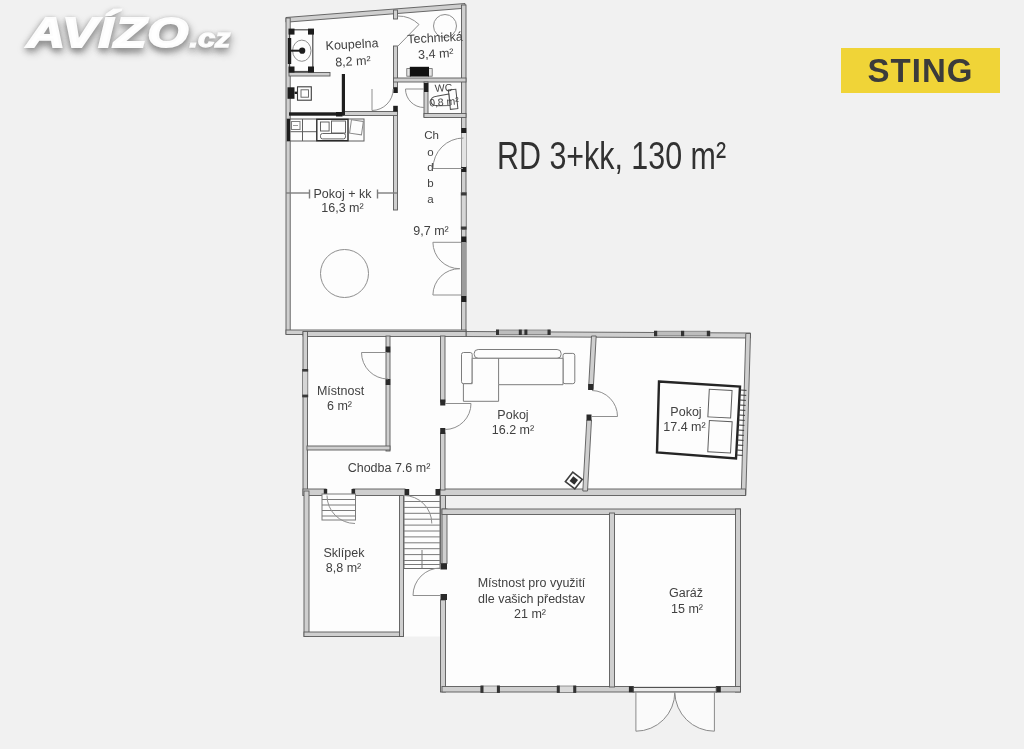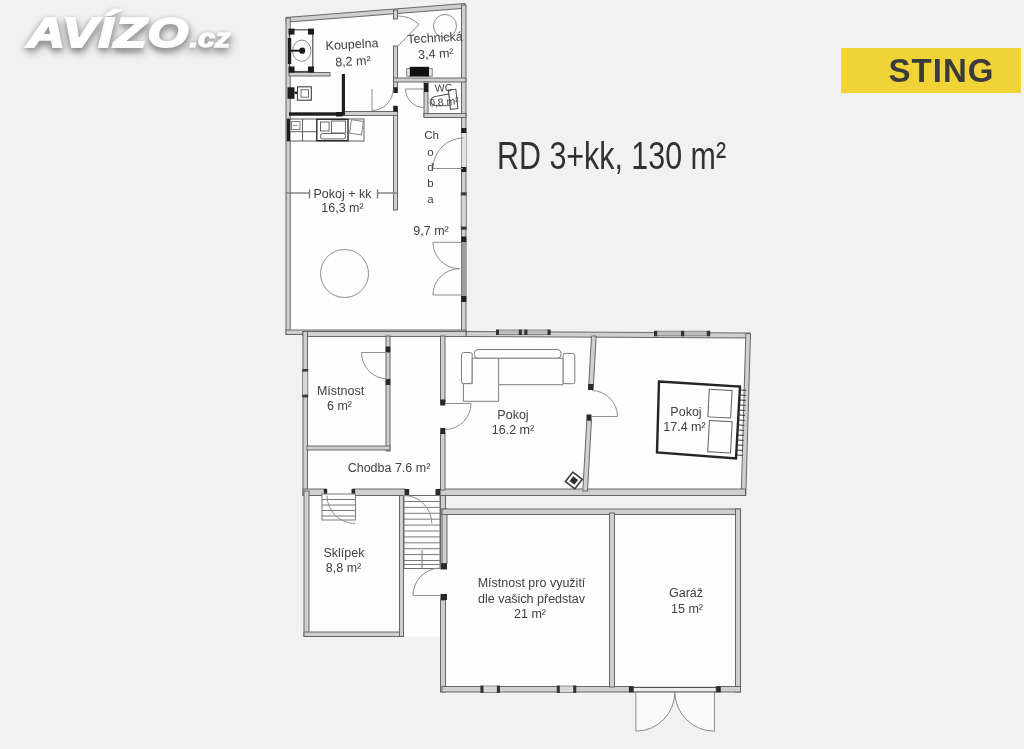--- a/index.html
+++ b/index.html
@@ -5,21 +5,21 @@
   html,body{margin:0;padding:0;}
   body{width:1024px;height:749px;background:#f1f1f1;font-family:"Liberation Sans",sans-serif;position:relative;overflow:hidden;}
   .avizo{position:absolute;left:27px;top:8px;font-style:italic;font-weight:bold;color:#fff;
     -webkit-text-stroke:2.2px #fcfcfc;
     text-shadow:0 0 2px #a6a6a6, 0 3px 6px #8c8c8c, 2px 5px 8px #999, -2px 3px 7px #a5a5a5, 0 1px 2px #909090;
     font-size:43px;letter-spacing:1px;white-space:nowrap;
     transform:scaleX(1.22);transform-origin:left center;}
   .avizo .cz{font-size:25px;letter-spacing:0;-webkit-text-stroke:1.4px #fcfcfc;}
   .sting{position:absolute;left:841px;top:48px;width:159px;height:45px;background:#f0d437;
     display:flex;align-items:center;justify-content:center;
-    font-weight:bold;font-size:33px;color:#3b3b3b;letter-spacing:1px;padding-left:21px;}
+    font-weight:bold;font-size:33px;color:#3b3b3b;letter-spacing:1px;}
   svg{position:absolute;left:0;top:0;}
   text{font-family:"Liberation Sans",sans-serif;fill:#414141;}
   .rl{font-size:12.5px;fill:#474747;}
   .tt{font-size:39px;fill:#313131;}
 </style>
 </head>
 <body>
 
 <svg width="1024" height="749" viewBox="0 0 1024 749">
 <defs></defs>

